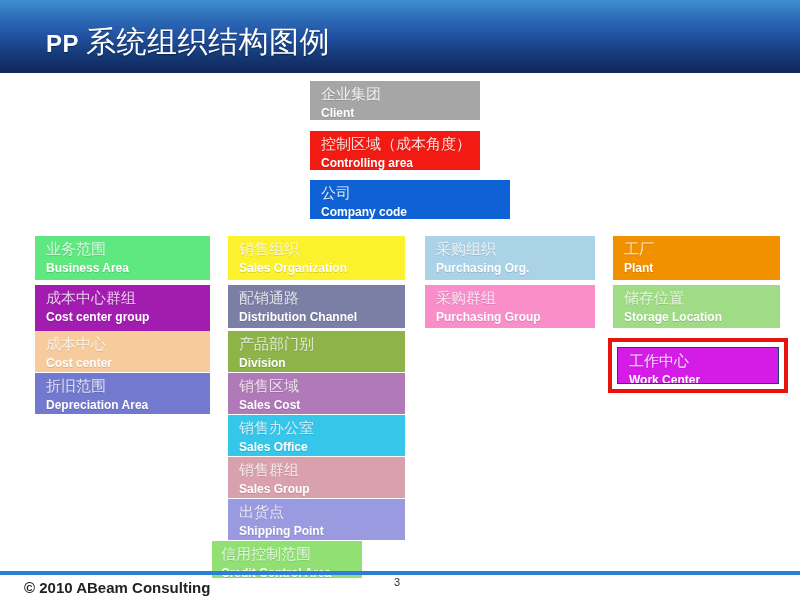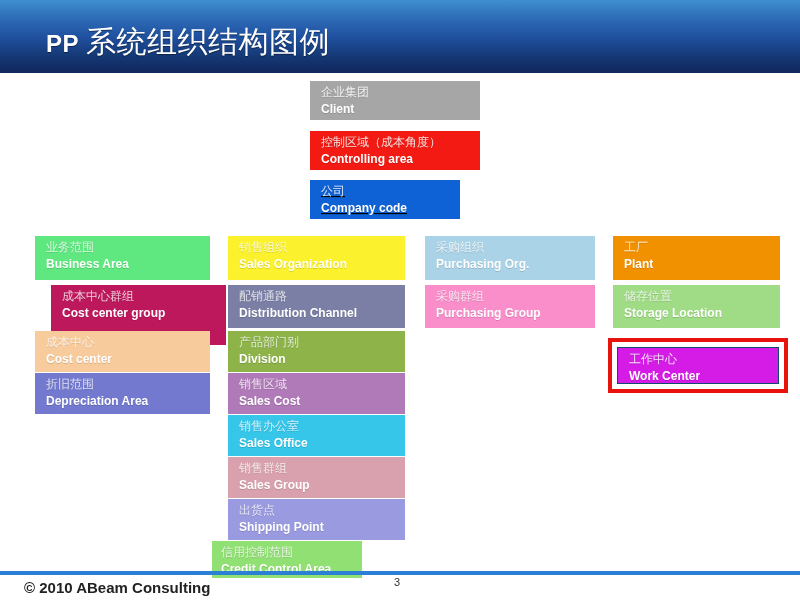--- a/index.html
+++ b/index.html
@@ -49,21 +49,21 @@
   
   .org-box {
     position: absolute;
     box-sizing: border-box;
     padding: 4px 0 0 11px;
     overflow: hidden;
     line-height: 1.0;
   }
   .org-box .cn {
     display: block;
-    font-size: 12px;
+    font-size: 15px;
     color: rgba(255,255,255,0.78);
     white-space: nowrap;
     line-height: 1.25;
     text-shadow: 0 1px 0 rgba(0,0,0,0.12);
   }
   .org-box .en {
     display: block;
     font-size: 12px;
     font-weight: bold;
     color: #ffffff;
@@ -127,29 +127,29 @@
 
 <div id="diagram-area">
     <div class="org-box strong" style="left: 310px; top: 81px; width: 170px; height: 39px; background: rgb(166, 166, 166);">
       <span class="cn">企业集团</span>
       <span class="en">Client</span>
     </div>
     <div class="org-box strong" style="left: 310px; top: 131px; width: 170px; height: 39px; background: rgb(242, 26, 18);">
       <span class="cn">控制区域（成本角度）</span>
       <span class="en">Controlling area</span>
     </div>
-    <div class="org-box strong" style="left: 310px; top: 180px; width: 150px; height: 39px; background: rgb(15, 98, 214); text-decoration: underline;">
+    <div class="org-box strong" style="left: 310px; top: 180px; width: 200px; height: 39px; background: rgb(15, 98, 214);">
       <span class="cn">公司</span>
       <span class="en">Company code</span>
     </div>
     <div class="org-box" style="left: 35px; top: 236px; width: 175px; height: 44px; background: rgb(95, 232, 127);">
       <span class="cn">业务范围</span>
       <span class="en">Business Area</span>
     </div>
-    <div class="org-box" style="left: 51px; top: 285px; width: 175px; height: 60px; background: #be185d;">
+    <div class="org-box" style="left: 35px; top: 285px; width: 175px; height: 60px; background: #a21caf;">
       <span class="cn">成本中心群组</span>
       <span class="en">Cost center group</span>
     </div>
     <div class="org-box" style="left: 35px; top: 331px; width: 175px; height: 41px; background: rgb(248, 203, 156);">
       <span class="cn">成本中心</span>
       <span class="en">Cost center</span>
     </div>
     <div class="org-box" style="left: 35px; top: 373px; width: 175px; height: 41px; background: rgb(114, 121, 207);">
       <span class="cn">折旧范围</span>
       <span class="en">Depreciation Area</span>

